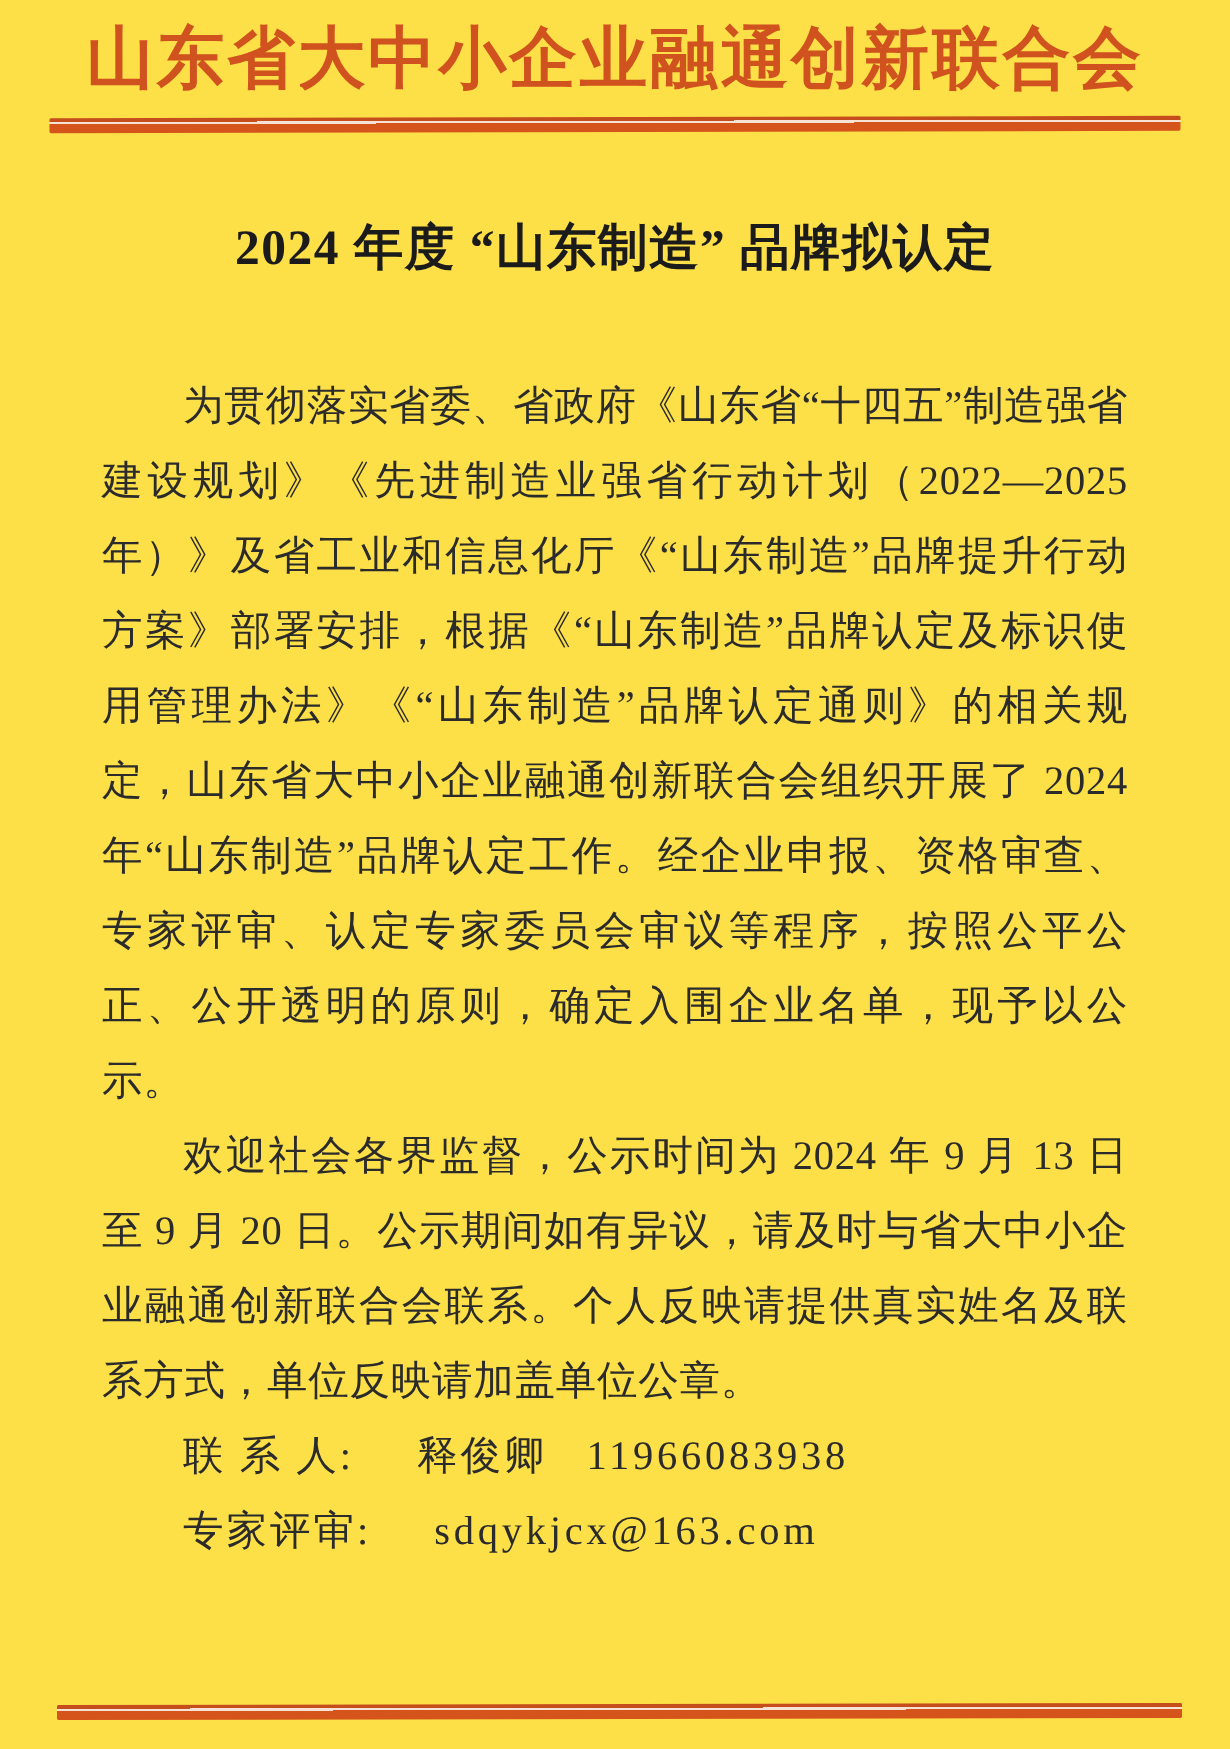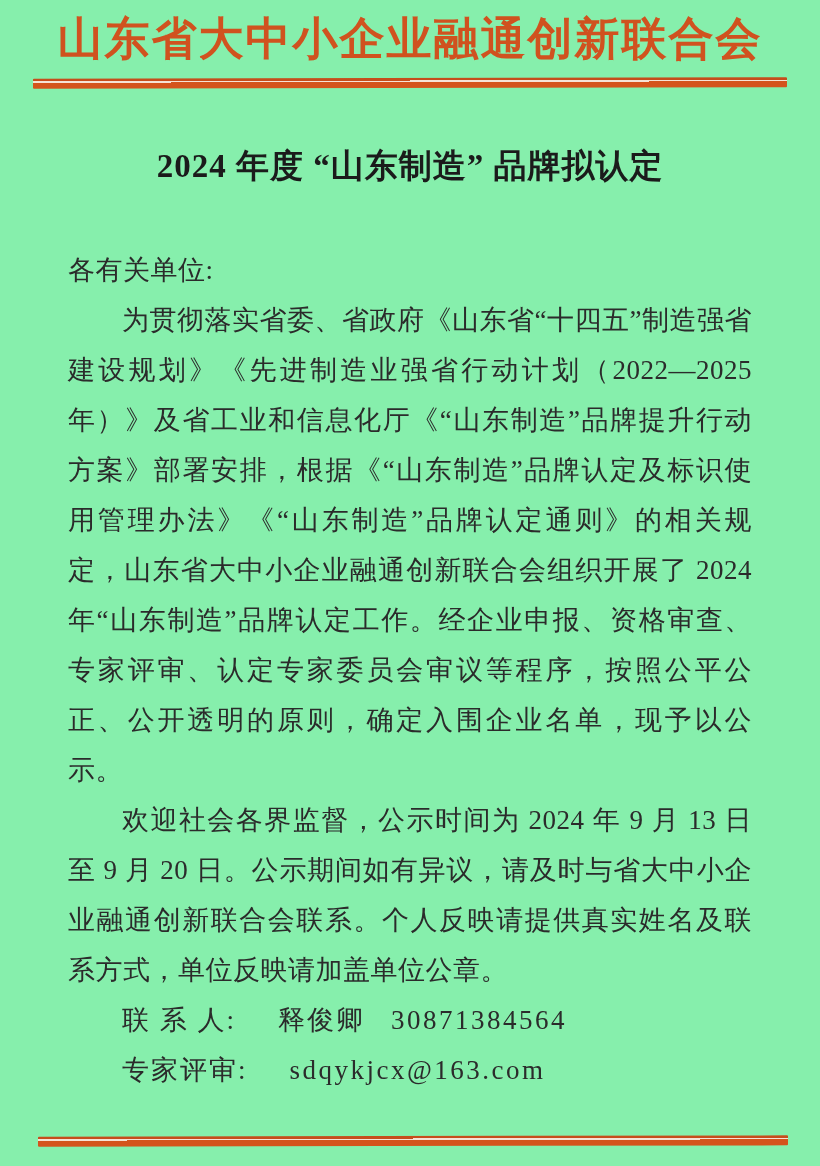--- a/index.html
+++ b/index.html
@@ -10,21 +10,21 @@
   html, body { background: #e9e9e9; }
   body {
     font-family: "Liberation Serif", "DejaVu Serif", serif;
     -webkit-font-smoothing: antialiased;
   }
   .page {
     position: relative;
     width: 820px;
     height: 1166px;
     margin: 0 auto;
-    background: #86efac;
+    background: #fde047;
     overflow: hidden;
     color: var(--text);
   }
   
   .org-name {
     padding-top: 8px;
     text-align: center;
     font-size: 45px;
     font-weight: bold;
     letter-spacing: 2px;
@@ -86,28 +86,27 @@
 
   <div class="org-name">山东省大中小企业融通创新联合会</div>
 
   <div class="rule rule-top"></div>
 
   <div class="doc-title">
     <div>2024 年度 “山东制造” 品牌拟认定</div>
   </div>
 
   <div class="content">
-    <p class="salutation">各有关单位:</p>
 
     <p class="para">为贯彻落实省委、省政府《山东省“十四五”制造强省建设规划》《先进制造业强省行动计划（2022—2025 年）》及省工业和信息化厅《“山东制造”品牌提升行动方案》部署安排，根据《“山东制造”品牌认定及标识使用管理办法》《“山东制造”品牌认定通则》的相关规定，山东省大中小企业融通创新联合会组织开展了 2024 年“山东制造”品牌认定工作。经企业申报、资格审查、专家评审、认定专家委员会审议等程序，按照公平公正、公开透明的原则，确定入围企业名单，现予以公示。</p>
 
     <p class="para">欢迎社会各界监督，公示时间为 2024 年 9 月 13 日至 9 月 20 日。公示期间如有异议，请及时与省大中小企业融通创新联合会联系。个人反映请提供真实姓名及联系方式，单位反映请加盖单位公章。</p>
 
     <div class="contact-row">
-      <span class="contact-label">联 系 人:</span><span class="contact-name">释俊卿</span><span class="contact-phone">30871384564</span>
+      <span class="contact-label">联 系 人:</span><span class="contact-name">释俊卿</span><span class="contact-phone">11966083938</span>
     </div>
 
     <div class="contact-row">
       <span class="contact-label">专家评审:</span><span class="contact-email">sdqykjcx@163.com</span>
     </div>
   </div>
 
   <div class="rule rule-bottom"></div>
 
 </div>

